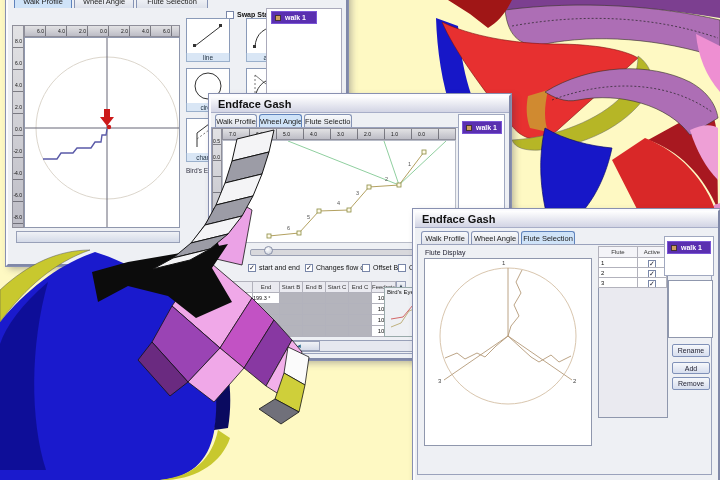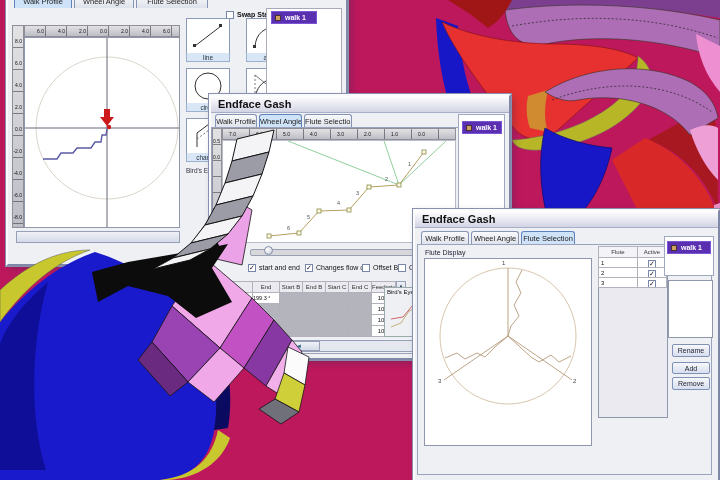--- a/index.html
+++ b/index.html
@@ -1,16 +1,16 @@
 <!DOCTYPE html>
 <html><head>
 <meta charset="utf-8">
 <style>
   html,body{margin:0;padding:0}
-  .stage{position:relative;width:720px;height:480px;background:#be185d;overflow:hidden;
+  .stage{position:relative;width:720px;height:480px;background:#fef9c3;overflow:hidden;
          font-family:"Liberation Sans",sans-serif;color:#111}
   .abs{position:absolute}
   svg{display:block}
   .win{position:absolute;background:#eef0f4;border:2px solid;
        border-color:#fbfbfe #8088a8 #8088a8 #fbfbfe;
        box-shadow:0 0 0 1px #8890b0, 3px 3px 7px rgba(50,50,80,.35)}
   .titlebar{position:absolute;left:0;top:0;right:0;height:17px;
             background:linear-gradient(#ffffff,#d2d4e4);border-bottom:1px solid #a8aec8;
             font-weight:bold;font-size:11px;padding:2px 0 0 7px;box-sizing:border-box}
   .tab{position:absolute;height:14px;background:linear-gradient(#f8f9fb,#dde1ea);

